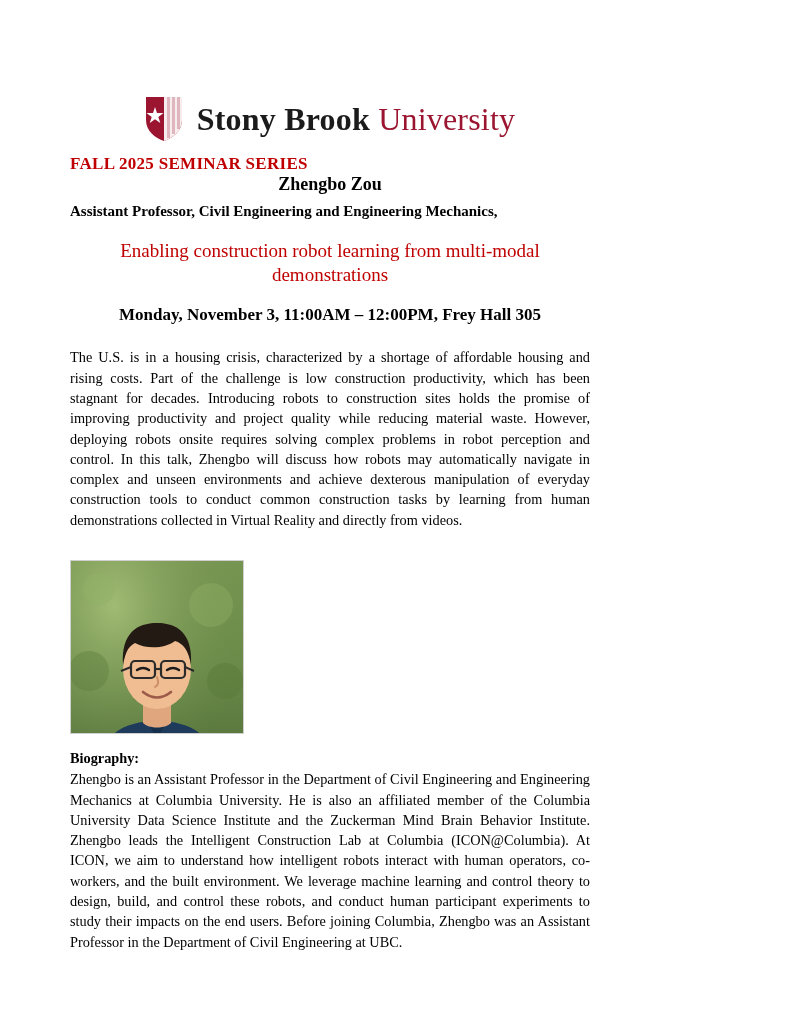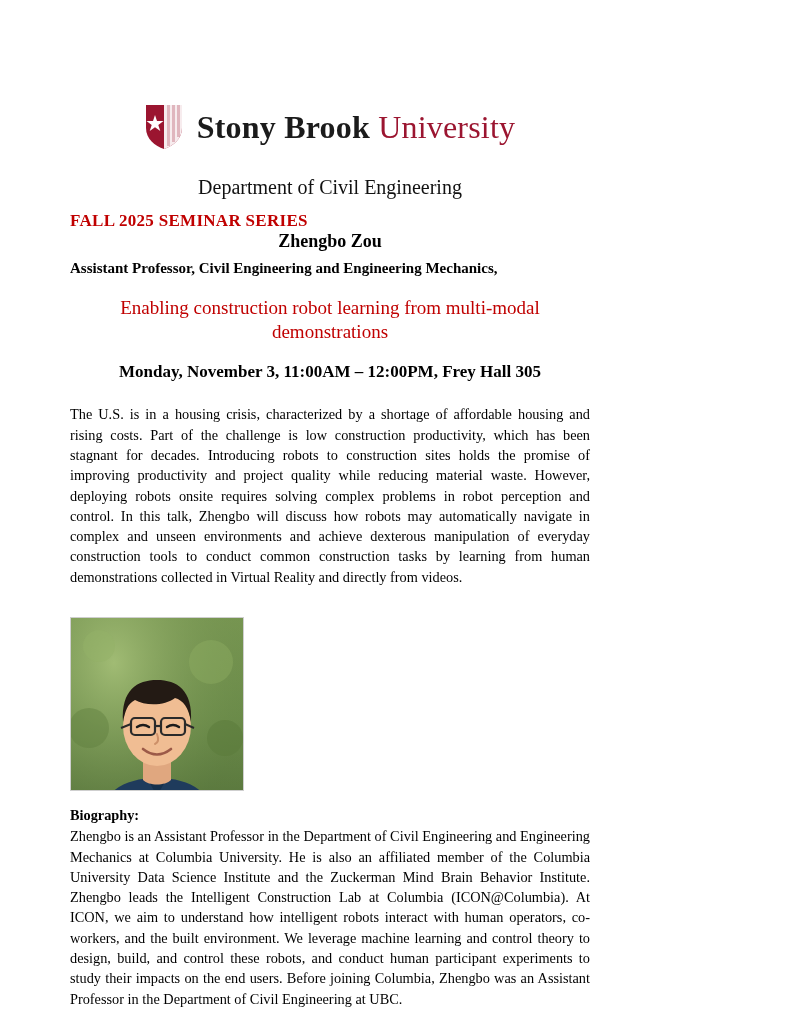--- a/index.html
+++ b/index.html
@@ -12,21 +12,21 @@
     background: #ffffff;
     font-family: "Liberation Serif", serif;
     color: #000000;
     overflow: hidden;
   }
   .page {
     position: relative;
     width: 660px;
     height: 1024px;
     box-sizing: border-box;
-    padding: 16px 70px;
+    padding: 8px 70px;
   }
 
   
   .logo-row {
     display: flex;
     align-items: center;
     justify-content: center;
     gap: 14px;
     padding-top: 88px;
   }
@@ -145,21 +145,20 @@
         <path d="M27 1 H30 V38 H27 Z" fill="#9b1530" opacity="0.25"></path>
         <path d="M32 1 H35 V33 H32 Z" fill="#9b1530" opacity="0.25"></path>
         <polygon points="10,11 12,17 18.5,17 13.3,21 15.3,27 10,23.2 4.7,27 6.7,21 1.5,17 8,17" fill="#ffffff"></polygon>
       </svg>
     </span>
     <span class="logo-text">
       <span class="stony">Stony Brook </span><span class="univ">University</span>
     </span>
   </div>
 
-  <div class="dept">Department of Civil Engineering</div>
   <div class="series">FALL 2025 SEMINAR  SERIES</div>
   <div class="speaker">Zhengbo Zou</div>
   <div class="affil">Assistant Professor, Civil Engineering and Engineering Mechanics,</div>
   <div class="talk-title">Enabling construction robot learning from multi-modal demonstrations</div>
   <div class="when">Monday, November 3, 11:00AM – 12:00PM, Frey Hall 305</div>
 
   <div class="abstract">The U.S. is in a housing crisis, characterized by a shortage of affordable housing and rising costs. Part of the challenge is low construction productivity, which has been stagnant for decades. Introducing robots to construction sites holds the promise of improving productivity and project quality while reducing material waste. However, deploying robots onsite requires solving complex problems in robot perception and control. In this talk, Zhengbo will discuss how robots may automatically navigate in complex and unseen environments and achieve dexterous manipulation of everyday construction tools to conduct common construction tasks by learning from human demonstrations collected in Virtual Reality and directly from videos.</div>
 
   <div class="bio-block">
     <div class="portrait">

